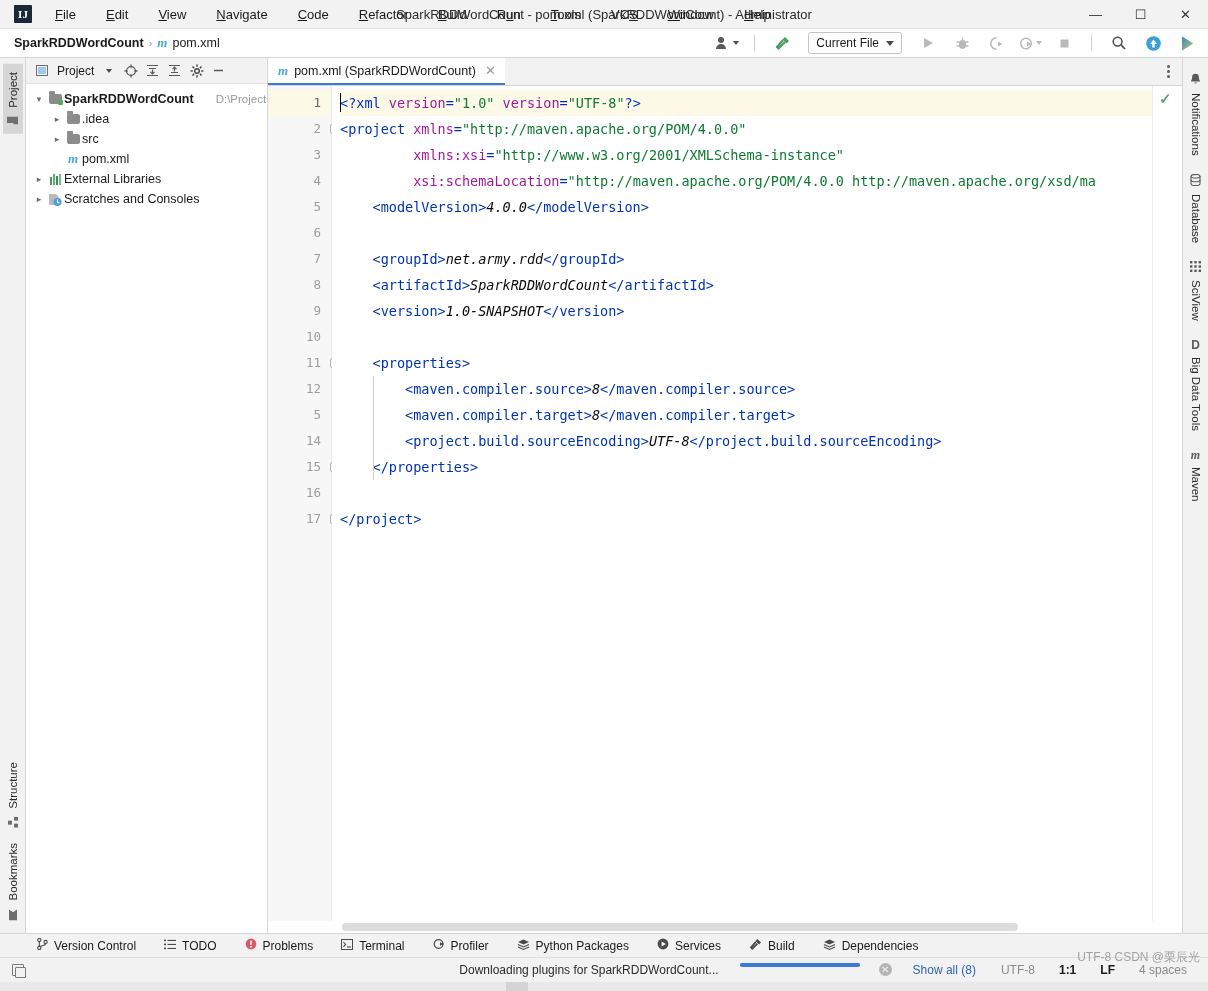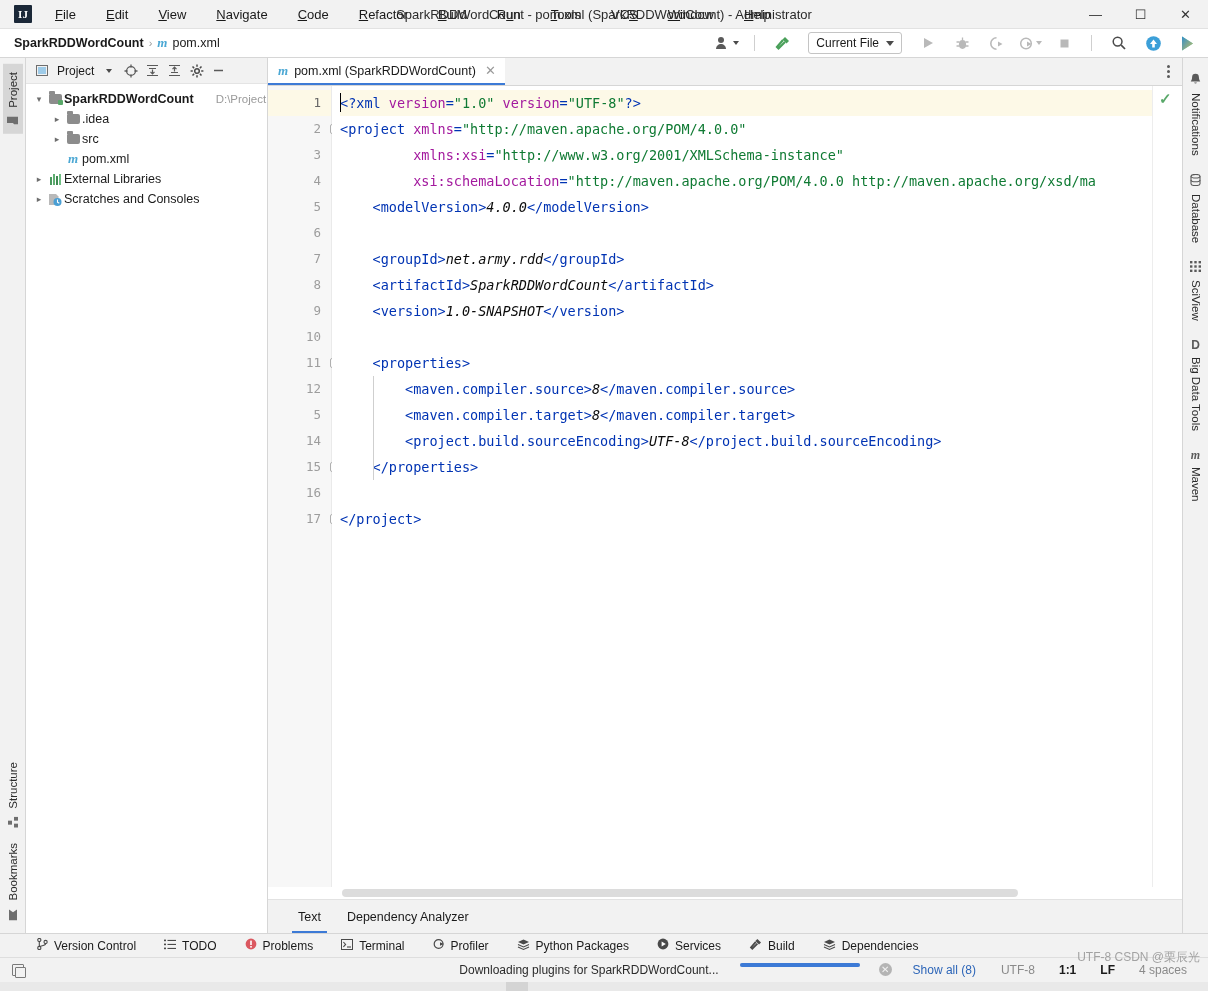--- a/index.html
+++ b/index.html
@@ -668,24 +668,20 @@
 
         <div class="markcol">
           <span class="inspect-ok">✓</span>
         </div>
       </div>
 
       <div class="hscroll">
         <div class="hthumb"></div>
       </div>
 
-      <div class="bottomtabs">
-        <div class="btab active">Text</div>
-        <div class="btab">Dependency Analyzer</div>
-      </div>
     </div>
 
     <div class="striprr">
       <div class="rtab">
         <span class="strip-ico" style="writing-mode:horizontal-tb">
           <svg width="11" height="12" viewBox="0 0 11 12">
               <path d="M5.5 0.8a3.4 3.4 0 0 0-3.4 3.4c0 3-1.3 3.6-1.3 4.4h9.4c0-.8-1.3-1.4-1.3-4.4A3.4 3.4 0 0 0 5.5.8z" fill="#5a5a5a"></path>
               <path d="M4.1 9.6a1.5 1.5 0 0 0 2.8 0z" fill="#5a5a5a"></path>
             </svg>
         </span>

